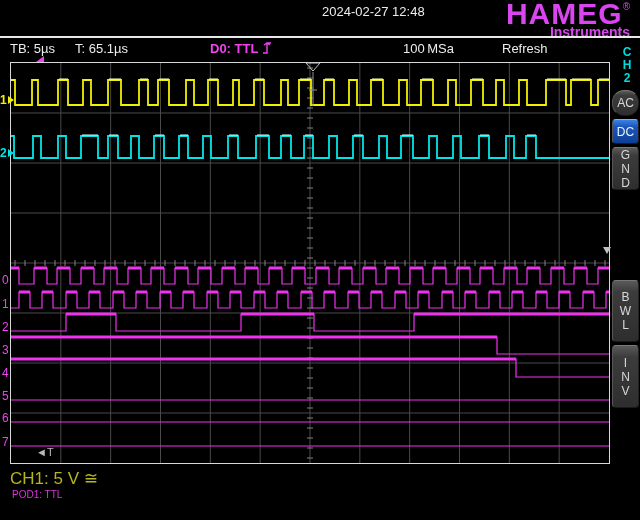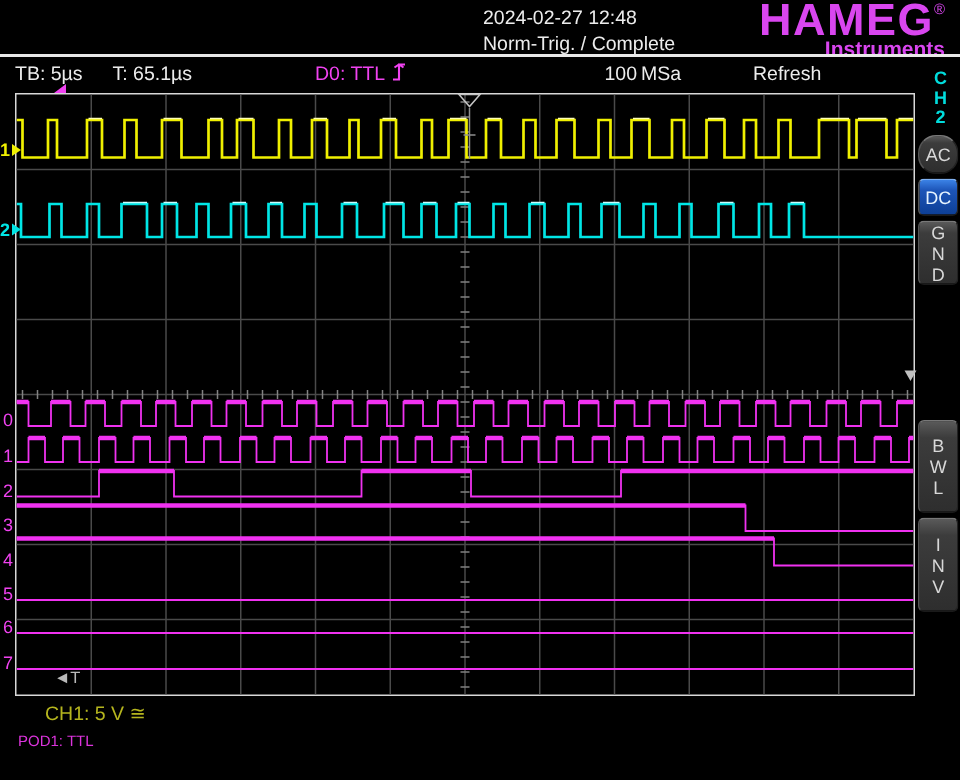--- a/index.html
+++ b/index.html
@@ -22,43 +22,42 @@
                  text-align:center;width:16px;line-height:13px;}
   .sbtn{position:absolute;left:612px;width:27px;border-radius:4px;
         background:linear-gradient(180deg,#5a5a5a 0%,#3c3c3c 18%,#2e2e2e 100%);
         border-top:1px solid #787878;border-left:1px solid #565656;border-right:1px solid #222;border-bottom:1px solid #1a1a1a;
         color:#d8d8d8;font-size:12px;display:flex;align-items:center;justify-content:center;
         text-align:center;box-sizing:border-box;}
   .sbtn.active{background:linear-gradient(180deg,#3b82e6 0%,#1d55b8 30%,#0d3f96 100%);
         border-top:1px solid #7fb0f0;color:#e6f4ff;}
   .vstack{flex-direction:column;}
   .vstack div{line-height:14px;}
-  .footer-ch1{position:absolute;left:30px;top:468px;font-size:13px;color:#b5b51e;white-space:pre;}
+  .footer-ch1{position:absolute;left:10px;top:468px;font-size:17px;color:#b5b51e;white-space:pre;}
   .footer-pod{position:absolute;left:12px;top:489px;font-size:10px;color:#dd33dd;white-space:pre;}
   .footer-ch2{position:absolute;left:184px;top:463px;width:144px;height:21px;border:1px solid #00dcdc;
               color:#00dcdc;font-size:13px;line-height:21px;padding-left:5px;white-space:pre;}
   .tmark{position:absolute;left:36px;top:446px;font-size:11px;color:#b9b9b9;}
   .edge-icon{display:inline-block;vertical-align:-2px;margin-left:4px;}
 </style>
 </head>
 <body>
 
 <div class="screen">
 
   <div class="abs t13" style="left:322px;top:4px;">2024-02-27 12:48</div>
-  <div class="abs t13" style="left:322px;top:21px;">Norm-Trig. / Complete</div>
   <div class="logo">
     <span class="brand">HAMEG</span><span class="reg">®</span>
     <div class="sub">Instruments</div>
   </div>
   <div class="sep"></div>
 
   <div class="abs t13" style="left:10px;top:41px;">TB: 5µs</div>
   <div class="abs t13" style="left:75px;top:41px;">T: 65.1µs</div>
-  <div class="abs t13 magenta" style="left:210px;top:41px;"><span>D0: TTL</span><svg class="edge-icon" width="14" height="14" viewBox="0 0 14 14">
+  <div class="abs t13 magenta" style="left:210px;top:41px;font-weight:bold;"><span>D0: TTL</span><svg class="edge-icon" width="14" height="14" viewBox="0 0 14 14">
         <path d="M1,12 L5,12 L5,2 L9,2 M8,4 L5,2 L2,4" fill="none" stroke="#f042f0" stroke-width="1.4"></path>
       </svg></div>
   <div class="abs t13" style="left:403px;top:41px;">100 MSa</div>
   <div class="abs t13" style="left:502px;top:41px;">Refresh</div>
 
   <div class="plot">
     <svg id="wave-svg" width="598" height="400">
         <line x1="49.833333333333336" y1="0" x2="49.833333333333336" y2="400" stroke="#4a4a4a" stroke-width="1"></line>
         <line x1="99.66666666666667" y1="0" x2="99.66666666666667" y2="400" stroke="#4a4a4a" stroke-width="1"></line>
         <line x1="149.5" y1="0" x2="149.5" y2="400" stroke="#4a4a4a" stroke-width="1"></line>

